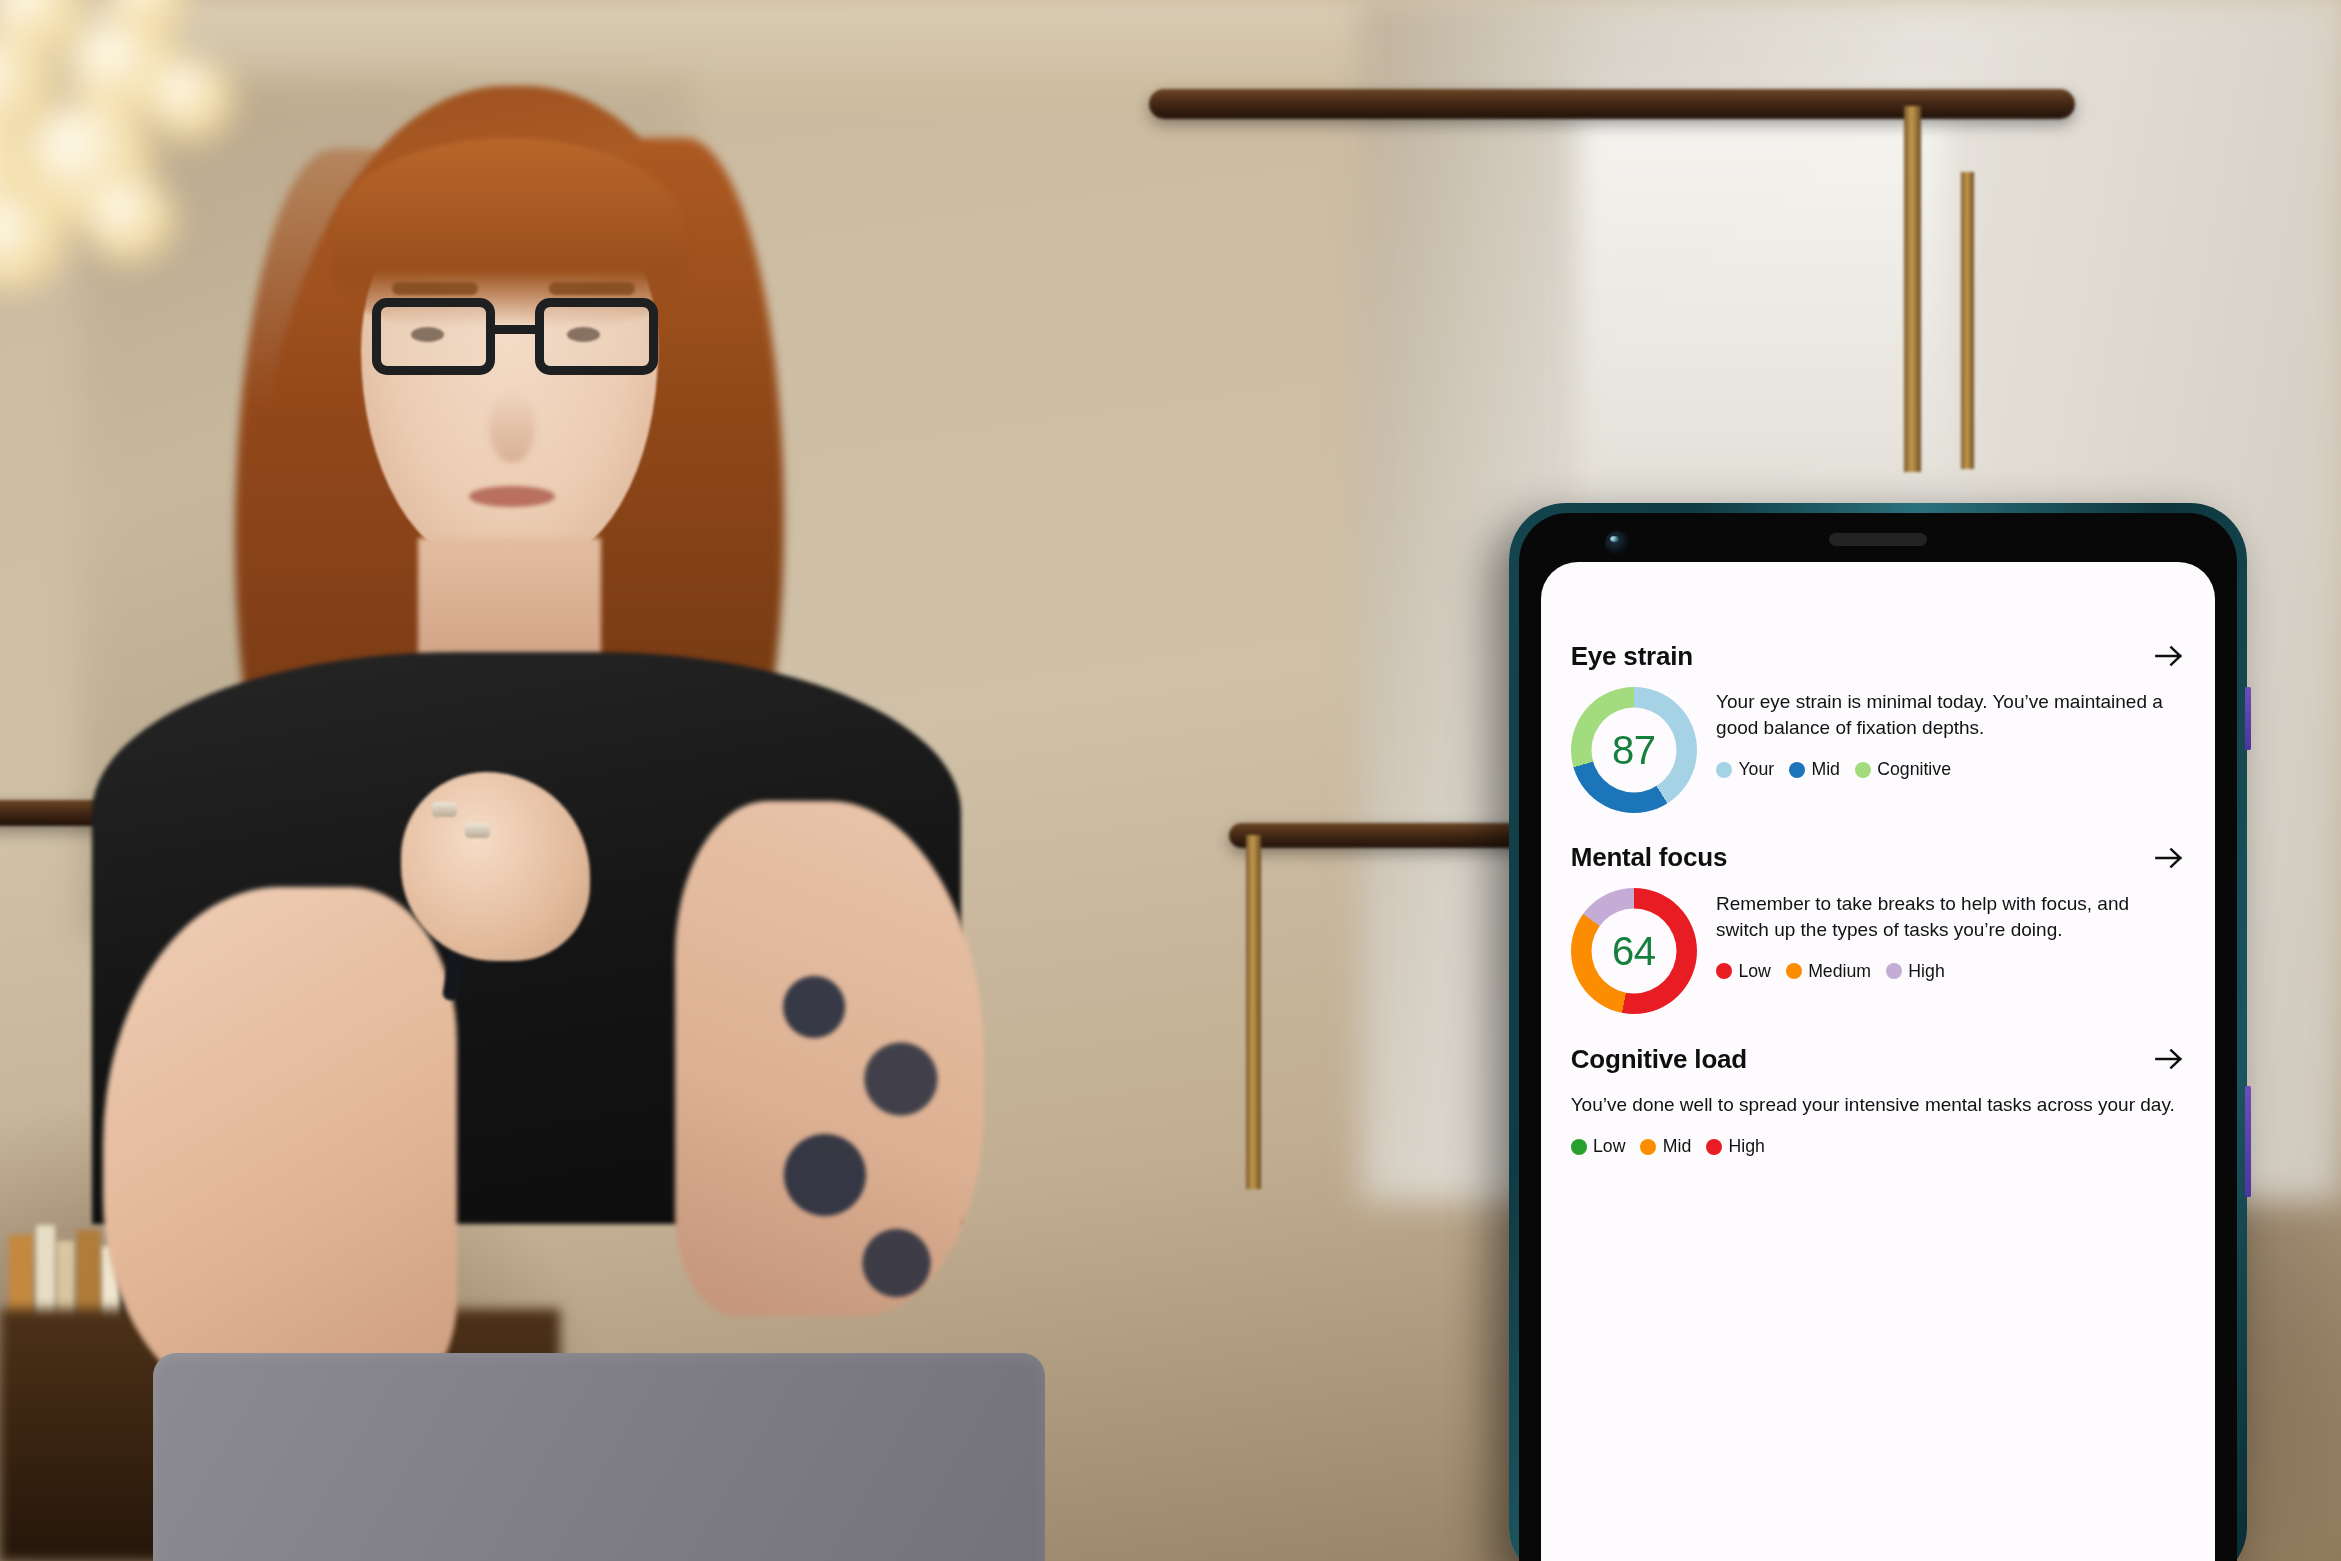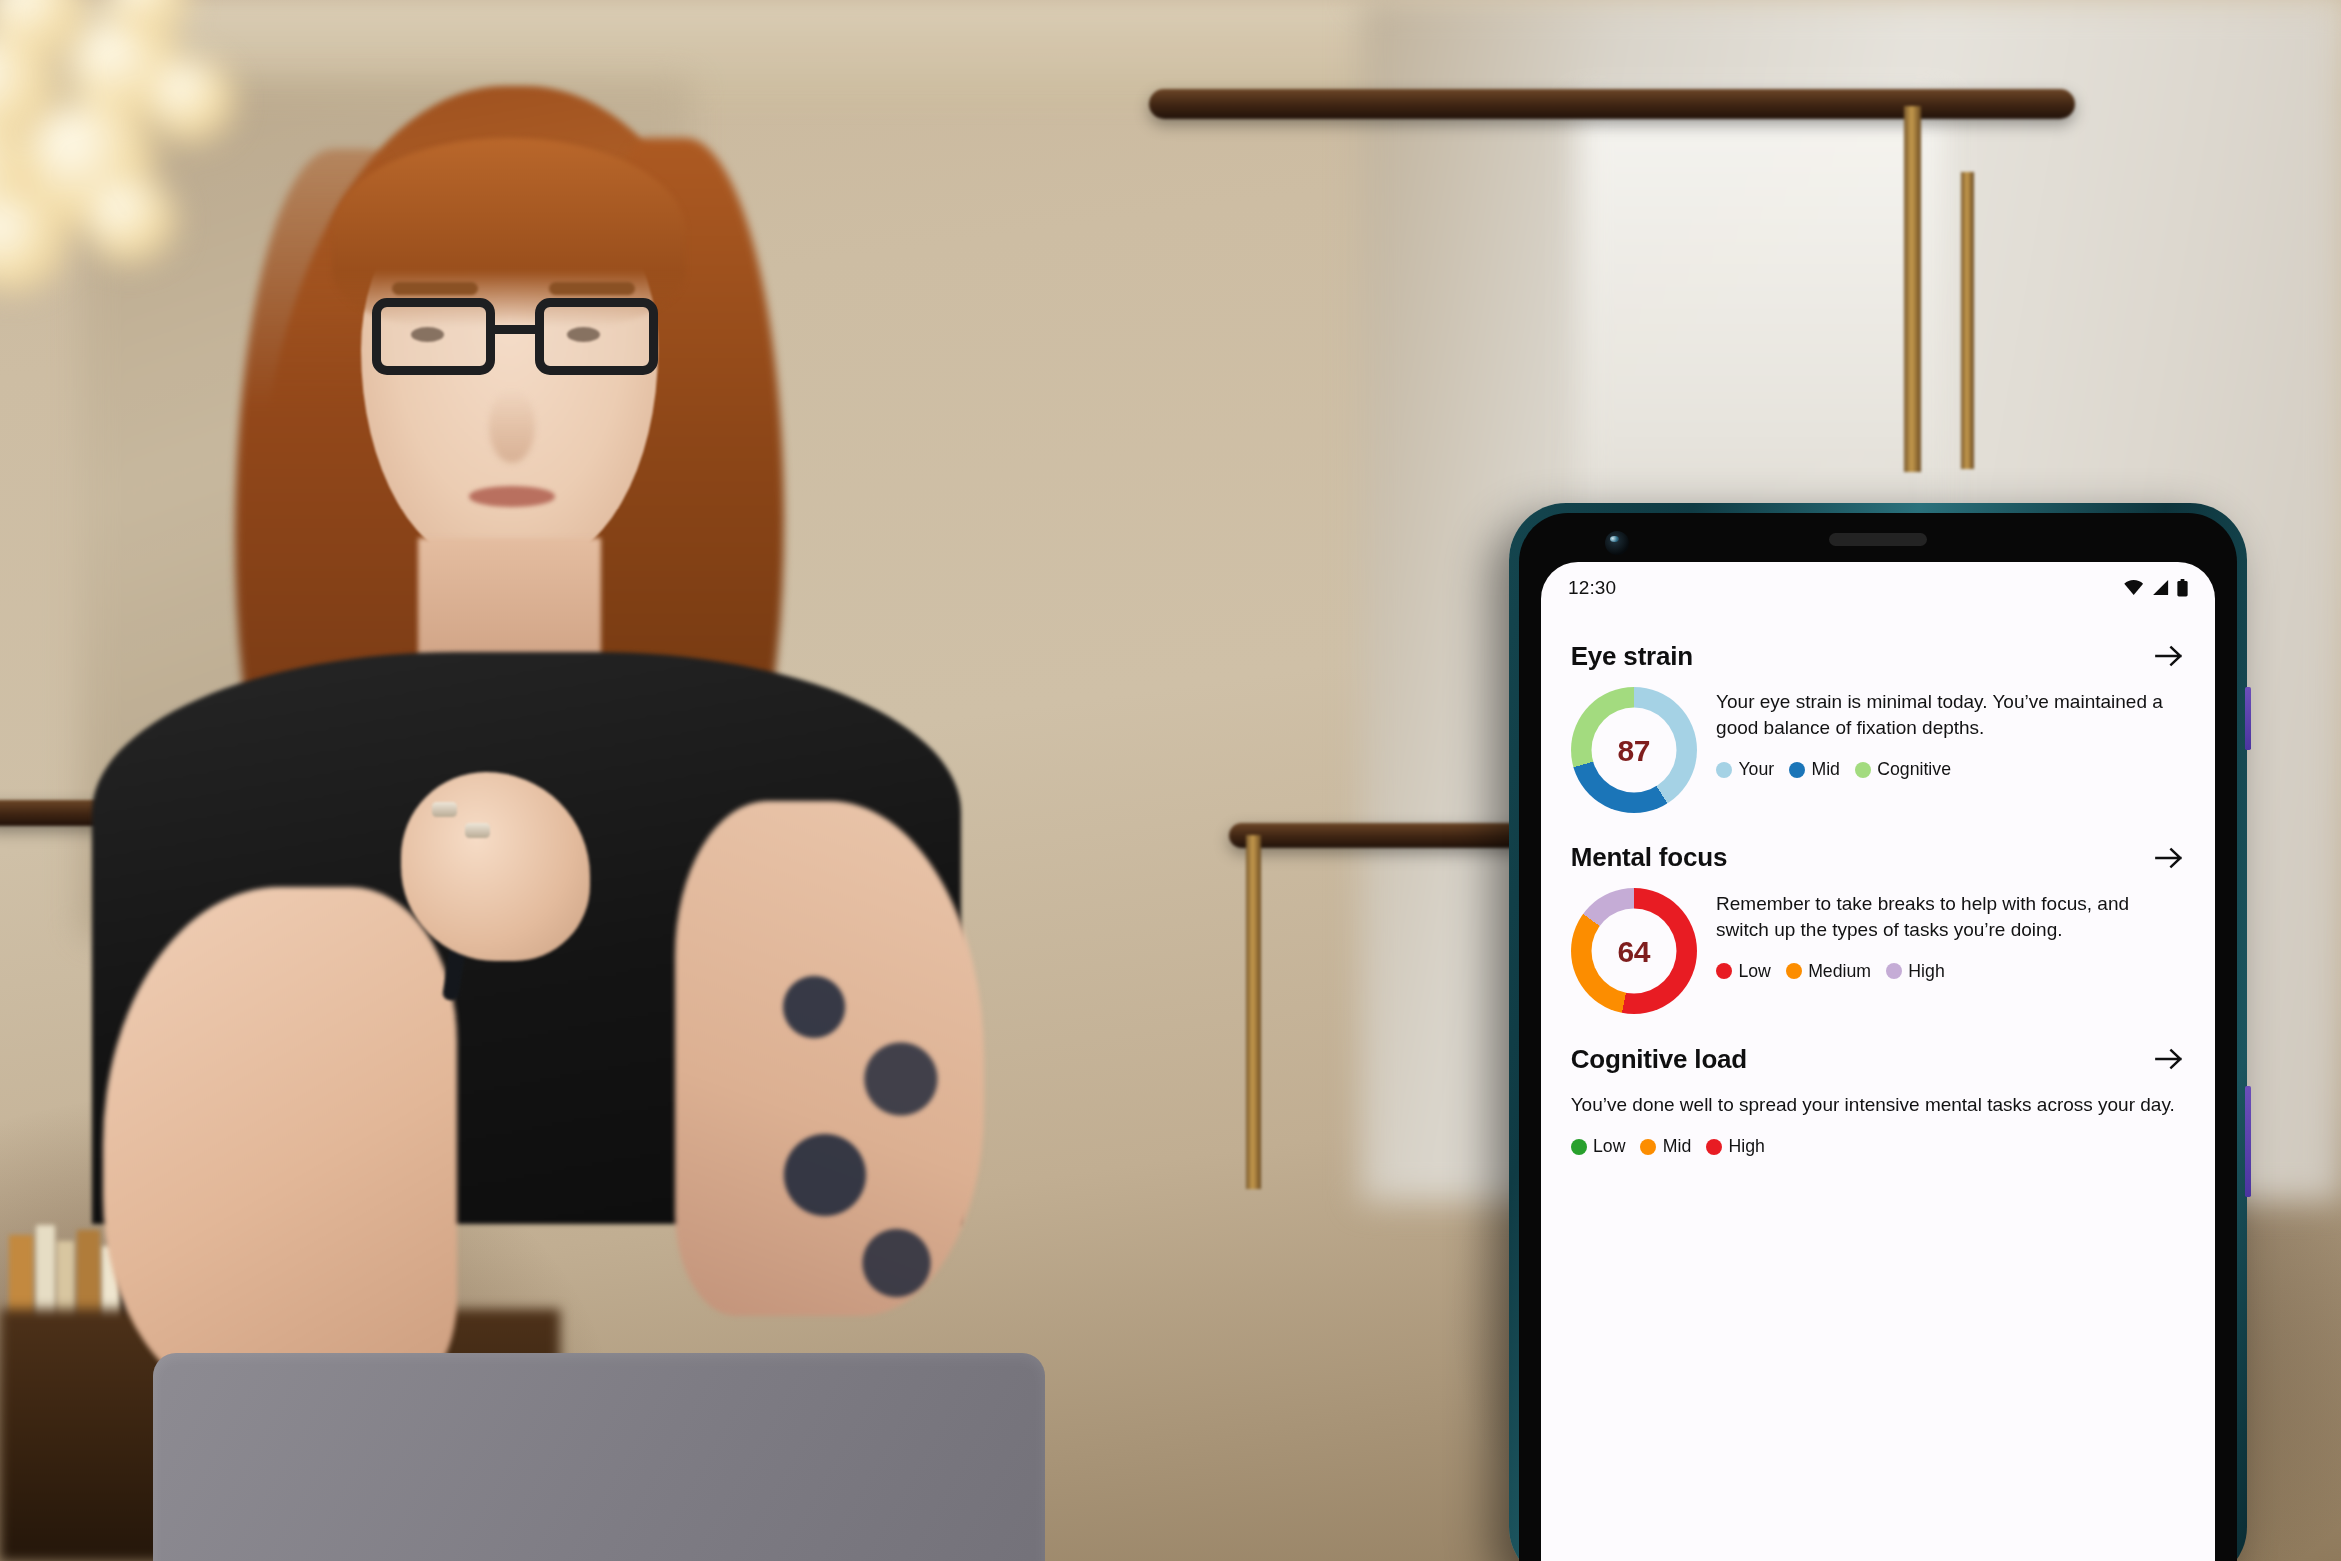--- a/index.html
+++ b/index.html
@@ -226,21 +226,21 @@
   .card-title { font-size: 26px; font-weight: 700; color: #0f0f10; letter-spacing: -0.2px; }
   .arrow-btn { width: 32px; height: 32px; display: flex; align-items: center; justify-content: center; }
   .card-body { display: flex; align-items: flex-start; gap: 19.4px; padding-top: 9.1px; }
   .donut-wrap { position: relative; flex: 0 0 auto; width: 126px; height: 126px; }
   .donut { width: 126px; height: 126px; border-radius: 50%; }
   .donut-hole {
     position: absolute; left: 50%; top: 50%; transform: translate(-50%,-50%);
     width: 85px; height: 85px; border-radius: 50%; background: #fdfbfe;
     display: flex; align-items: center; justify-content: center;
   }
-  .donut-score { font-size: 30px; font-weight: 700; color: #7f1d1d; letter-spacing: -0.6px; }
+  .donut-score { font-size: 40px; font-weight: 400; color: #15803d; letter-spacing: -0.6px; }
   .right-col { flex: 1 1 auto; padding-top: 2.3px; }
   .desc { font-size: 19px; line-height: 1.36; color: #121213; font-weight: 400; }
   .legend { display: flex; align-items: center; gap: 15px; margin-top: 18.3px; flex-wrap: nowrap; }
   .legend-item { display: flex; align-items: center; gap: 6.3px; }
   .legend-dot { width: 16px; height: 16px; border-radius: 50%; flex: 0 0 auto; }
   .legend-label { font-size: 17.7px; color: #121213; white-space: nowrap; }
 </style>
 </head>
 <body>
 
@@ -317,35 +317,20 @@
   <div id="phone">
     <div class="phone-frame"></div>
     <div class="side-btn b1"></div>
     <div class="side-btn b2"></div>
     <div class="phone-bezel">
       <div class="cam"></div>
       <div class="speaker"></div>
 
       <div class="phone-screen">
 
-        <div class="statusbar">
-          <div class="clock">12:30</div>
-          <div class="status-icons">
-            <svg class="ic-wifi" viewBox="0 0 34 26">
-              <path d="M17 26 L0.5 6.5 A24 24 0 0 1 33.5 6.5 Z" fill="#0d0d0d"></path>
-            </svg>
-            <svg class="ic-signal" viewBox="0 0 32 27">
-              <path d="M30 0 L30 25 Q30 27 28 27 L3 27 Z" fill="#0d0d0d"></path>
-            </svg>
-            <svg class="ic-batt" viewBox="0 0 19 31">
-              <rect x="6" y="0" width="7" height="4" rx="1.4" fill="#0d0d0d"></rect>
-              <rect x="0.5" y="3.5" width="18" height="27" rx="2.6" fill="#0d0d0d"></rect>
-            </svg>
-          </div>
-        </div>
 
         <div class="content">
 
           <div class="card">
             <div class="card-head">
               <div class="card-title">Eye strain</div>
               <div class="arrow-btn">
                 <svg width="29" height="24" viewBox="0 0 50 42">
                   <path d="M2 21 H44 M28 6 L44 21 L28 36" fill="none" stroke="#0f0f10" stroke-width="4.2" stroke-linecap="square"></path>
                 </svg>

